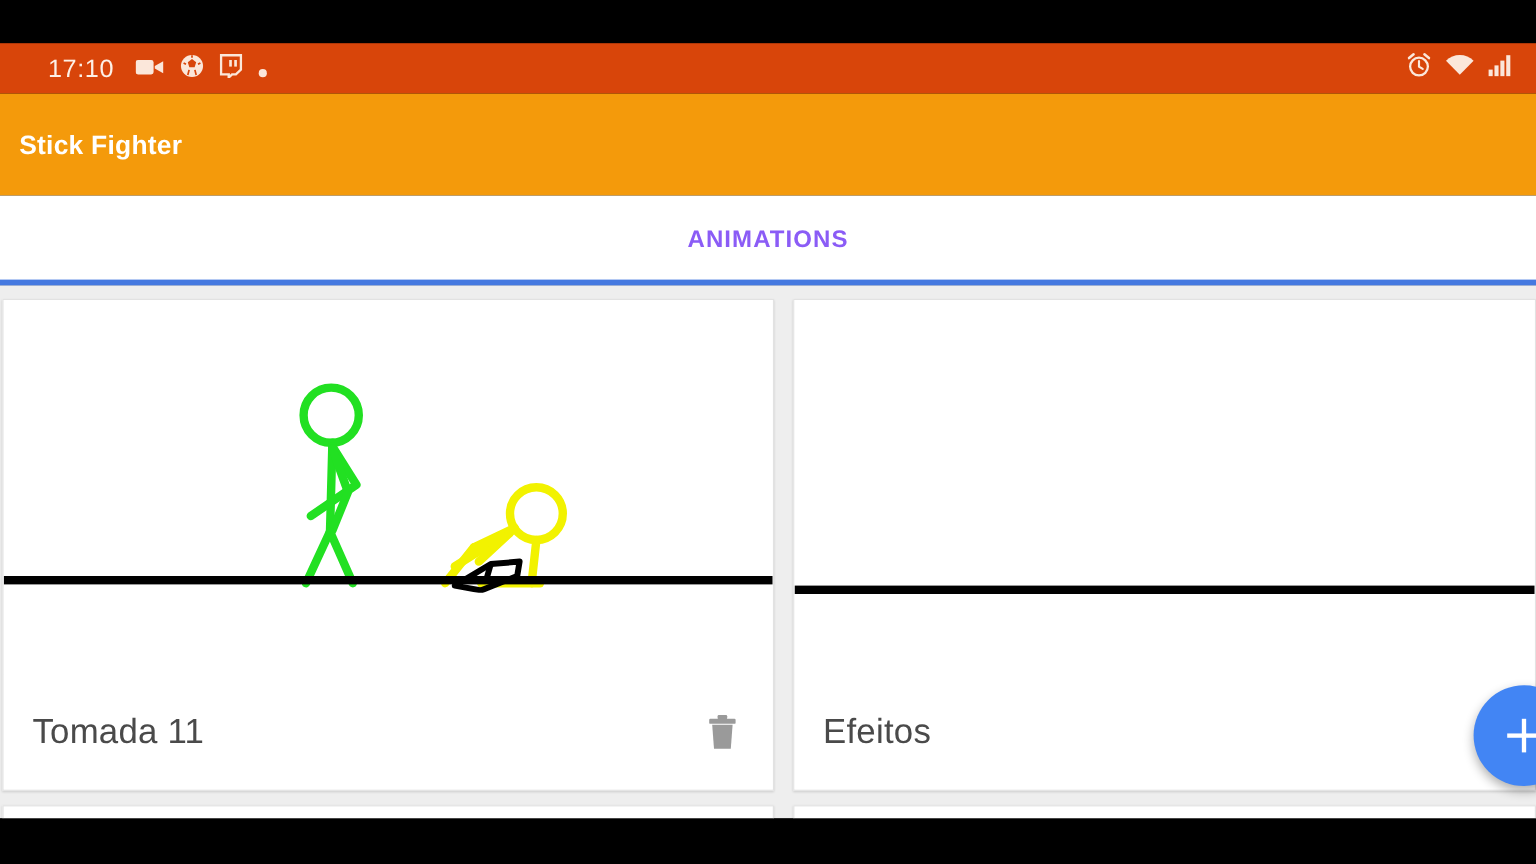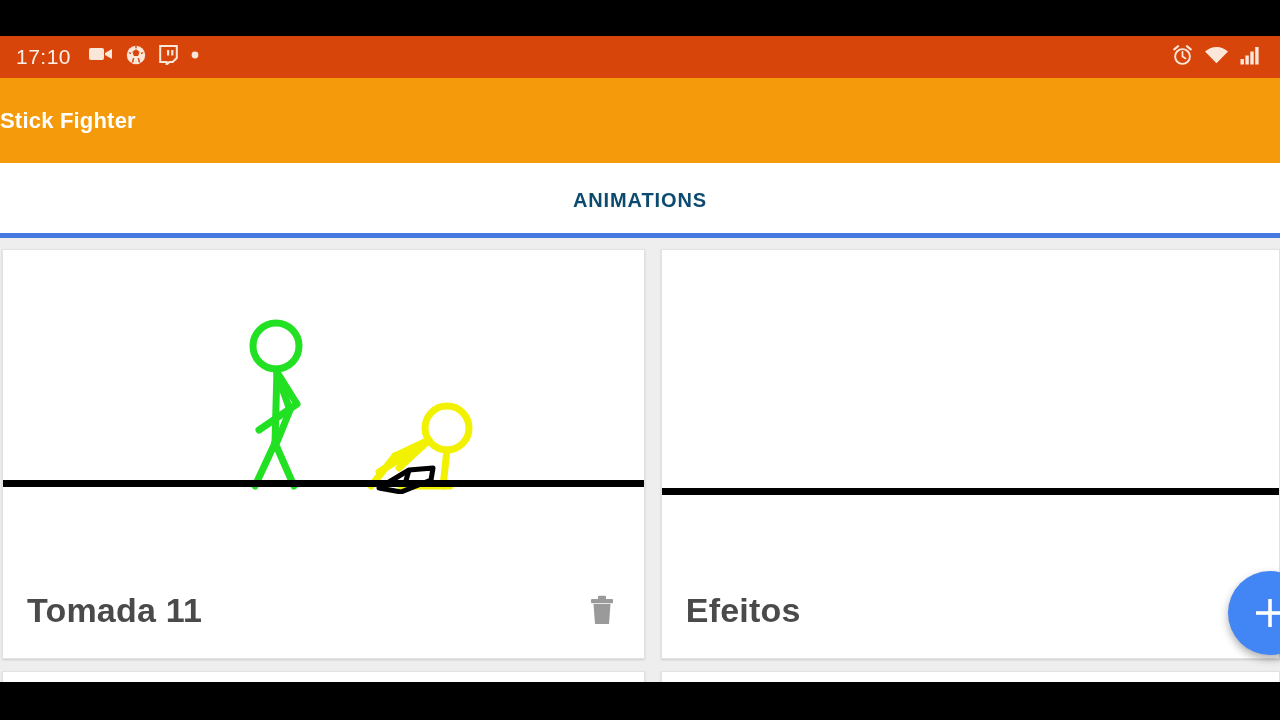--- a/index.html
+++ b/index.html
@@ -14,52 +14,52 @@
   
   .letterbox-top { position:absolute; left:0; top:0; width:1280px; height:36px; background:#000; }
   .letterbox-bottom { position:absolute; left:0; top:682px; width:1280px; height:38px; background:#000; }
 
   
   .status-bar {
     position:absolute; left:0; top:36px; width:1280px; height:42px;
     background:#d8450a;
     display:flex; align-items:center; padding:0 16px;
   }
-  .status-left { display:flex; align-items:flex-start; gap:13px; }
+  .status-left { display:flex; align-items:flex-end; gap:13px;margin-left:24px; }
   .status-time {
     color:#fdf0e6; font-size:21px; letter-spacing:.5px; font-weight:400;
     margin-right:5px;
   }
   .status-right { margin-left:auto; display:flex; align-items:center; gap:11px; padding-right:4px; }
   .sicon { display:block; opacity:.95; }
 
   
   .app-bar {
     position:absolute; left:0; top:78px; width:1280px; height:85px;
     background:#f49a0b;
     display:flex; align-items:center;
   }
   .app-title {
     color:#ffffff; font-size:22px; font-weight:bold;
-    letter-spacing:.2px;
+    padding-left:16px; letter-spacing:.2px;
   }
 
   
   .tab-bar {
     position:absolute; left:0; top:163px; width:1280px; height:75px;
     background:#ffffff; display:flex;
   }
   .tab {
     flex:1; display:flex; align-items:center; justify-content:center;
     position:relative; height:100%;
   }
   .tab-label {
     font-size:20px; font-weight:bold; letter-spacing:.9px; color:#8a8a8a;
   }
-  .tab.active .tab-label { color:#0c4a6e; }
+  .tab.active .tab-label { color:#8b5cf6; }
   .tab-indicator {
     position:absolute; left:0; bottom:0; width:100%; height:5px;
     background:#4579e0;
   }
 
   
   .content {
     position:absolute; left:0; top:238px; width:1280px; height:444px;
     background:#eeeeee; overflow:hidden;
   }
@@ -81,21 +81,21 @@
   .card-1 .ground { top:230px; }
   .card-2 .ground { top:238px; }
 
   .figure { position:absolute; }
 
   .card-label-bar {
     height:96px; display:flex; align-items:center;
     padding:0 22px 0 24px; background:#fff;
   }
   .card-label {
-    font-size:34px; color:#4a4a4a; font-weight:700; letter-spacing:.2px;
+    font-size:29px; color:#4a4a4a; font-weight:400; letter-spacing:.2px;
   }
   .delete-btn {
     margin-left:auto; width:40px; height:40px;
     display:flex; align-items:center; justify-content:center;
   }
 
   
   .next-row { display:flex; gap:16px; padding-top:12px; }
   .next-card {
     height:40px; background:#fff; border:1px solid #e2e2e2;

